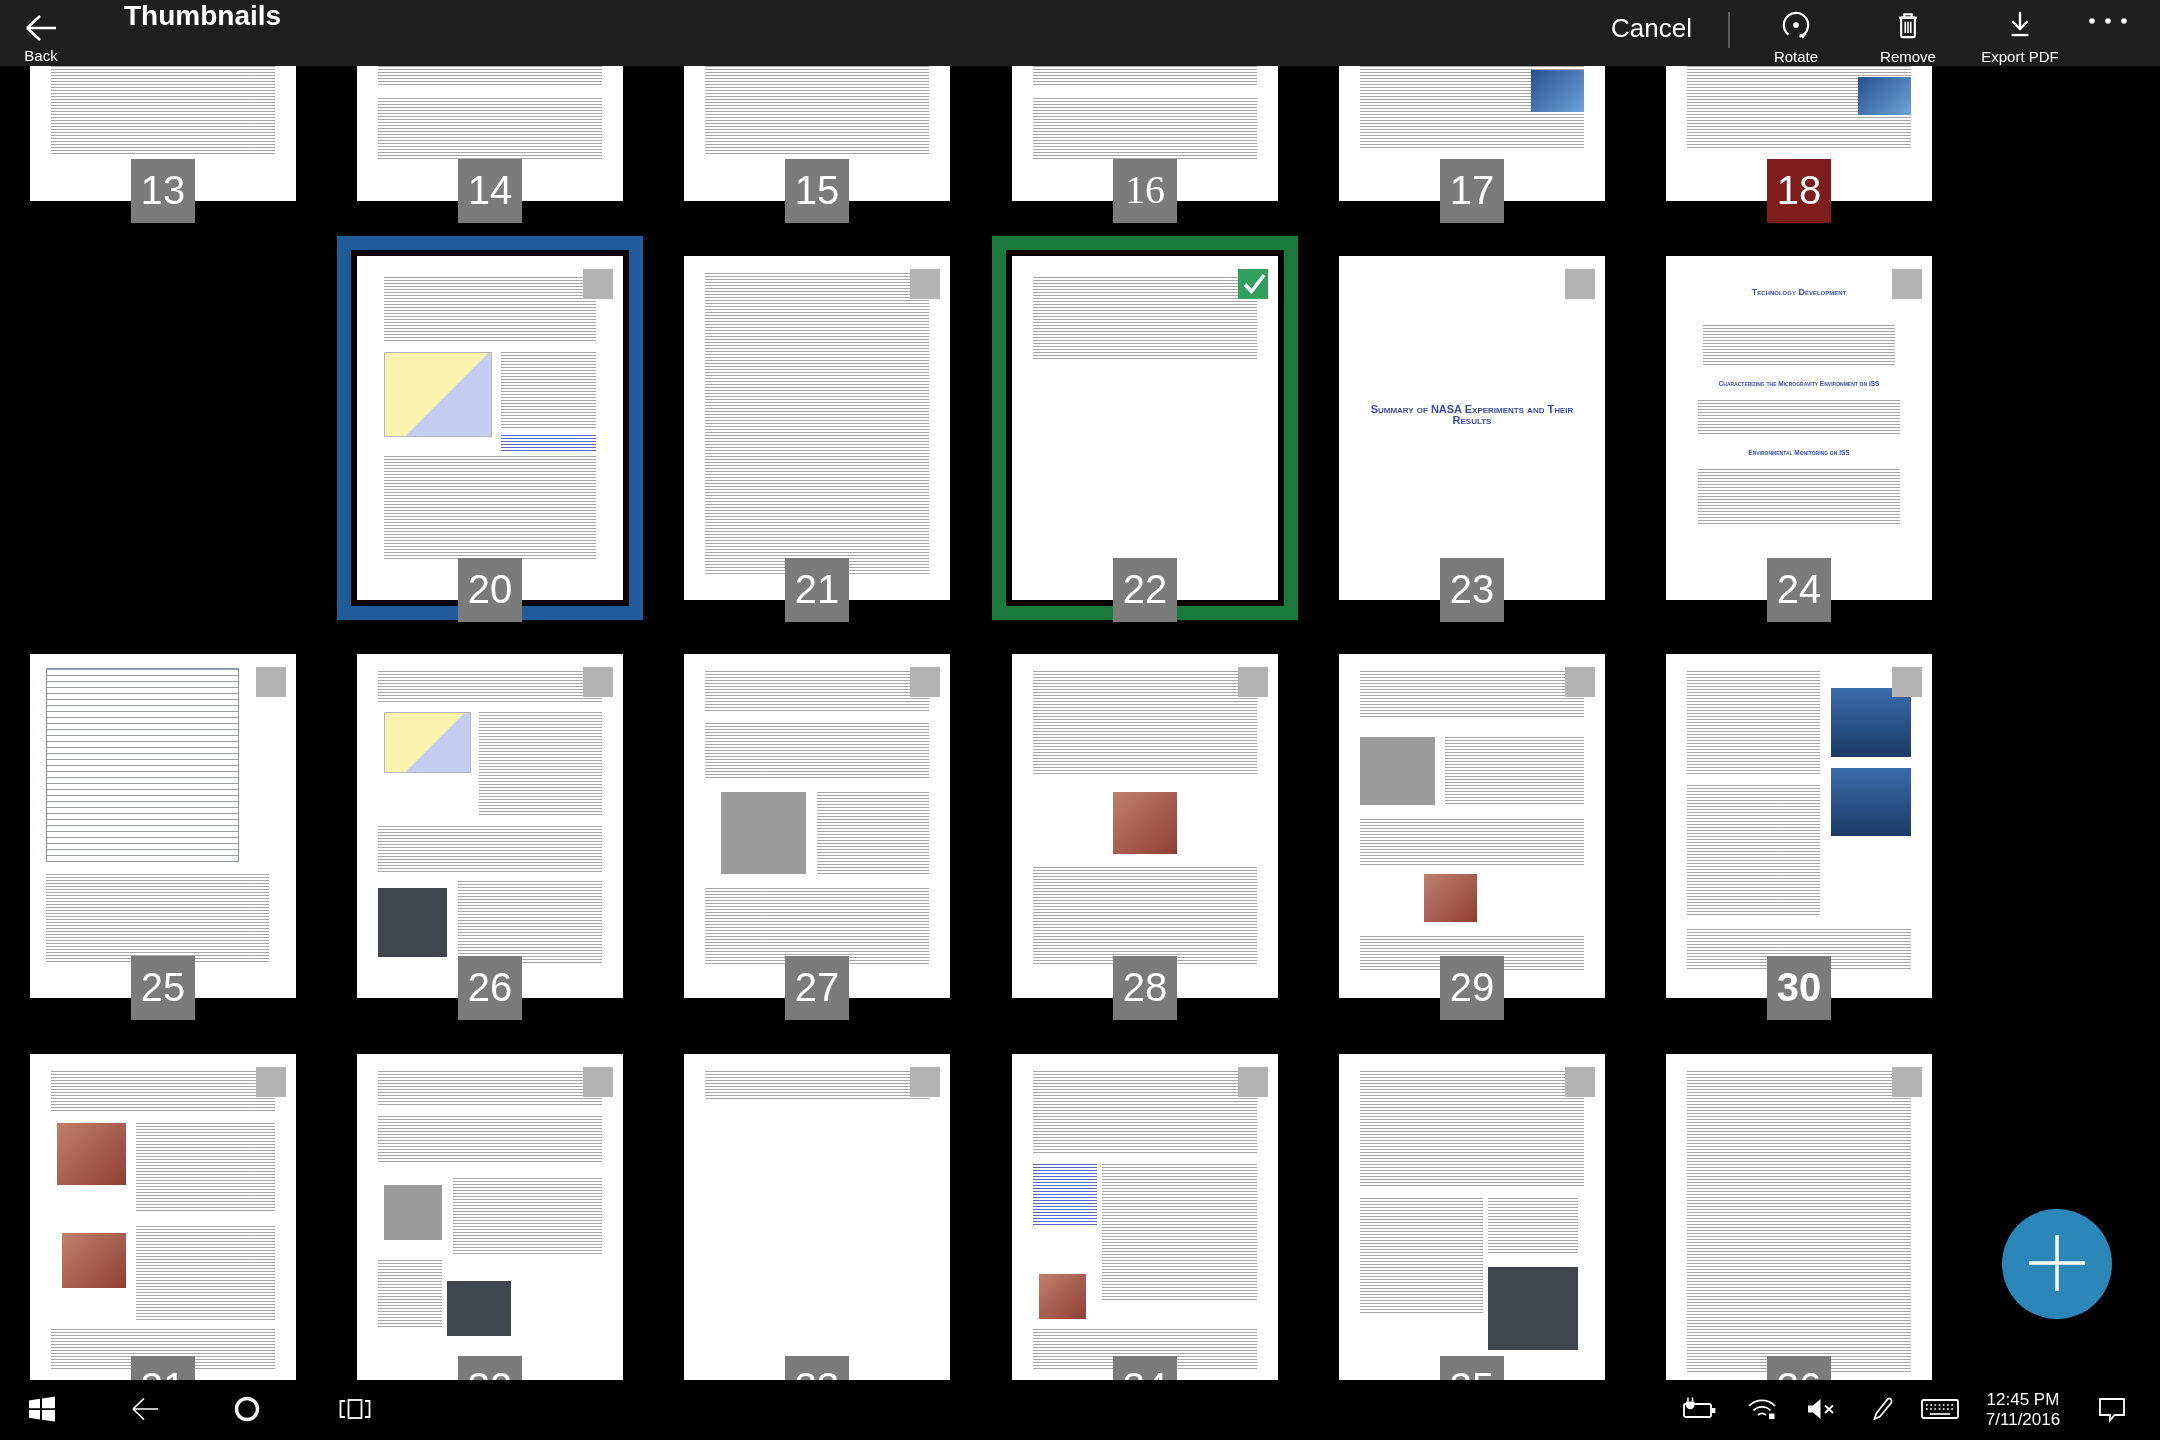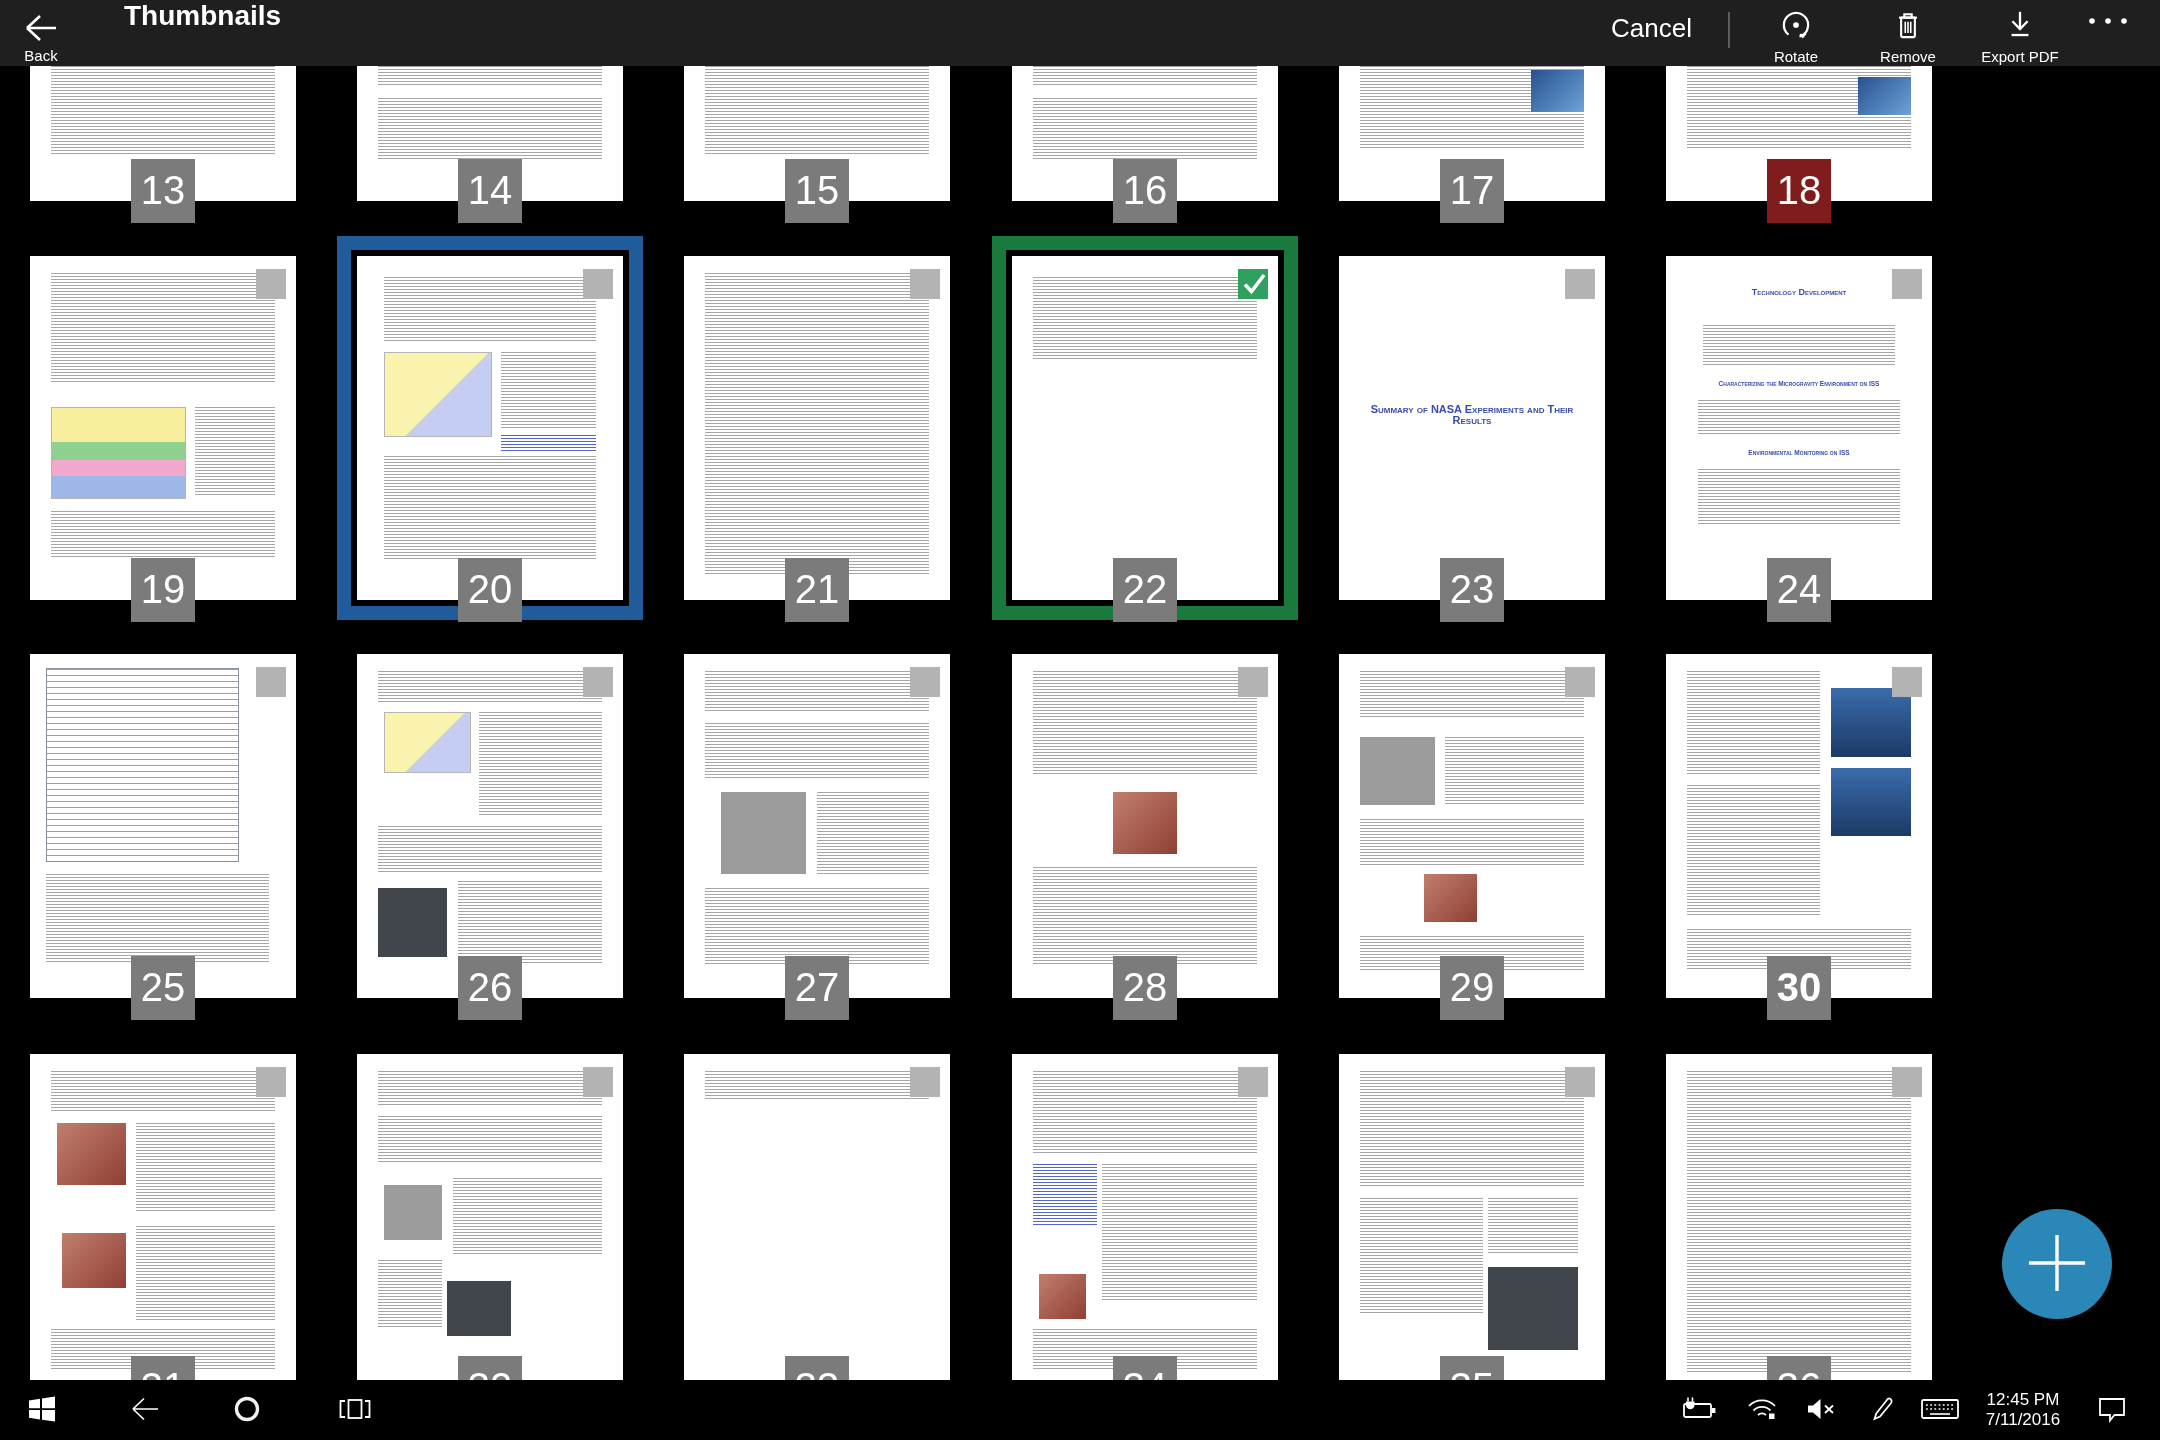--- a/index.html
+++ b/index.html
@@ -145,45 +145,35 @@
       <div class="page">
         <div class="blk tx" style="left: 8%; top: 5%; width: 84%; height: 82%;"></div>
       </div>
       <div class="num" style="background: rgb(123, 123, 123);">15</div>
     </div>
     <div class="cell" style="left: 992px; top: -229px;">
       <div class="page">
         <div class="blk tx" style="left: 8%; top: 5%; width: 84%; height: 62%;"></div>
         <div class="blk tx" style="left: 8%; top: 70%; width: 84%; height: 18%;"></div>
       </div>
-      <div class="num" style="background: rgb(123, 123, 123);">16</div>
+      <div class="num" style="background: rgb(123, 123, 123); font-family: Liberation Serif, serif;">16</div>
     </div>
     <div class="cell" style="left: 1319px; top: -229px;">
       <div class="page">
         <div class="blk tx" style="left: 8%; top: 5%; width: 84%; height: 80%;"></div>
         <div class="blk pb" style="left: 72%; top: 62%; width: 20%; height: 12%;"></div>
       </div>
       <div class="num" style="background: rgb(123, 123, 123);">17</div>
     </div>
     <div class="cell" style="left: 1646px; top: -229px;">
       <div class="page">
         <div class="blk tx" style="left: 8%; top: 5%; width: 84%; height: 80%;"></div>
         <div class="blk pb" style="left: 72%; top: 64%; width: 20%; height: 11%;"></div>
       </div>
       <div class="num" style="background: #7f1d1d;">18</div>
-    </div>
-    <div class="cell" style="left: 10px; top: 170px;">
-      <div class="page">
-        <div class="blk tx" style="left: 8%; top: 5%; width: 84%; height: 32%;"></div>
-        <div class="blk cs" style="left: 8%; top: 44%; width: 50%; height: 26%;"></div>
-        <div class="blk tx" style="left: 62%; top: 44%; width: 30%; height: 26%;"></div>
-        <div class="blk tx" style="left: 8%; top: 74%; width: 84%; height: 14%;"></div>
-      </div>
-      <div class="cbx"></div>
-      <div class="num" style="background: rgb(123, 123, 123);">19</div>
     </div>
     <div class="cell" style="left: 337px; top: 170px;">
       <div class="page">
         <div class="blk tx" style="left: 10%; top: 6%; width: 80%; height: 19%;"></div>
         <div class="blk ca" style="left: 10%; top: 28%; width: 40%; height: 24%;"></div>
         <div class="blk tx" style="left: 54%; top: 28%; width: 36%; height: 22%;"></div>
         <div class="blk txb" style="left: 54%; top: 52%; width: 36%; height: 5%;"></div>
         <div class="blk tx" style="left: 10%; top: 58%; width: 80%; height: 30%;"></div>
       </div>
       <div class="cbx"></div>

